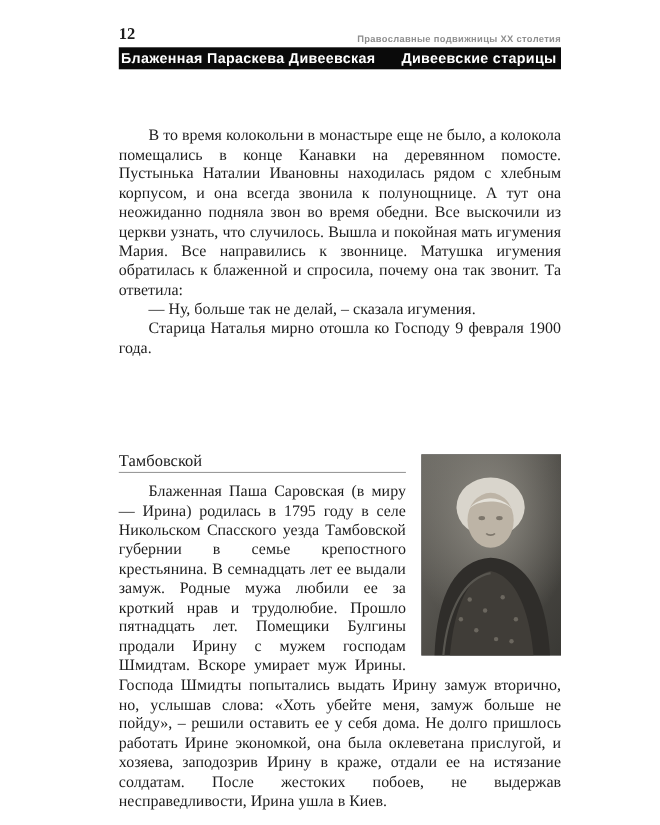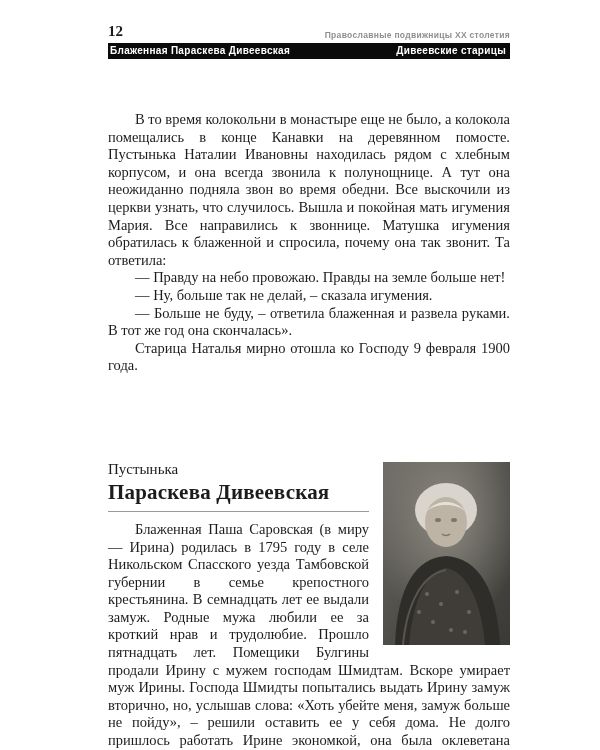--- a/index.html
+++ b/index.html
@@ -38,21 +38,21 @@
   }
   .title-bar {
     margin-top: 4px;
     background: #0a0a0a;
     color: #ffffff;
     display: flex;
     justify-content: space-between;
     align-items: center;
     padding: 2px 4px 3px 2px;
     font-family: "Liberation Sans", sans-serif;
-    font-size: 10px;
+    font-size: 13px;
     font-weight: bold;
     letter-spacing: 0.3px;
   }
   .intro {
     margin-top: 52px;
   }
   .intro p, .body-par {
     margin: 0;
     text-indent: 27px;
     text-align: justify;
@@ -103,23 +103,21 @@
     <span class="running-head">Православные подвижницы XX столетия</span>
   </div>
 
   <div class="title-bar">
     <span>Блаженная Параскева Дивеевская</span>
     <span>Дивеевские старицы</span>
   </div>
 
   <div class="intro">
     <p>В то время колокольни в монастыре еще не было, а колокола помещались в конце Канавки на деревянном помосте. Пустынька Наталии Ивановны находилась рядом с хлебным корпусом, и она всегда звонила к полунощнице. А тут она неожиданно подняла звон во время обедни. Все выскочили из церкви узнать, что случилось. Вышла и покойная мать игумения Мария. Все направились к звоннице. Матушка игумения обратилась к блаженной и спросила, почему она так звонит. Та ответила:</p>
-    <p>— Правду на небо провожаю. Правды на земле больше нет!</p>
     <p>— Ну, больше так не делай, – сказала игумения.</p>
-    <p>— Больше не буду, – ответила блаженная и развела руками. В тот же год она скончалась».</p>
     <p>Старица Наталья мирно отошла ко Господу 9 февраля 1900 года.</p>
   </div>
 
   <div class="section">
 
     <div class="photo" title="Черно-белый портрет пожилой женщины">
       <svg width="127" height="183" viewBox="0 0 127 183" xmlns="http://www.w3.org/2000/svg">
         <defs>
           <linearGradient id="bg" x1="0" y1="0" x2="1" y2="1">
             <stop offset="0" stop-color="#6e6c66"></stop>
@@ -153,20 +151,19 @@
         <path d="M42,52 C48,40 78,40 84,52 C80,44 70,40 63,40 C56,40 46,44 42,52 Z" fill="#e4e1d9"></path>
 
         <ellipse cx="55" cy="58" rx="3" ry="2" fill="#7d766b"></ellipse>
         <ellipse cx="71" cy="58" rx="3" ry="2" fill="#7d766b"></ellipse>
         <path d="M59,72 C61,74 65,74 67,72" stroke="#7d766b" stroke-width="1.5" fill="none"></path>
 
         <path d="M20,183 C24,140 40,112 63,108" stroke="#585650" stroke-width="2" fill="none"></path>
       </svg>
     </div>
 
-    <p class="kicker">Пустынька</p>
-    <h1 class="section-title">Параскева Дивеевская</h1>
+    <p class="kicker">Тамбовской</p>
     <hr class="rule">
 
     <p class="body-par">Блаженная Паша Саровская (в миру — Ирина) родилась в 1795 году в селе Никольском Спасского уезда Тамбовской губернии в семье крепостного крестьянина. В семнадцать лет ее выдали замуж. Родные мужа любили ее за кроткий нрав и трудолюбие. Прошло пятнадцать лет. Помещики Булгины продали Ирину с мужем господам Шмидтам. Вскоре умирает муж Ирины. Господа Шмидты попытались выдать Ирину замуж вторично, но, услышав слова: «Хоть убейте меня, замуж больше не пойду», – решили оставить ее у себя дома. Не долго пришлось работать Ирине экономкой, она была оклеветана прислугой, и хозяева, заподозрив Ирину в краже, отдали ее на истязание солдатам. После жестоких побоев, не выдержав несправедливости, Ирина ушла в Киев.</p>
   </div>
 
 </div>
 
 </body></html>

